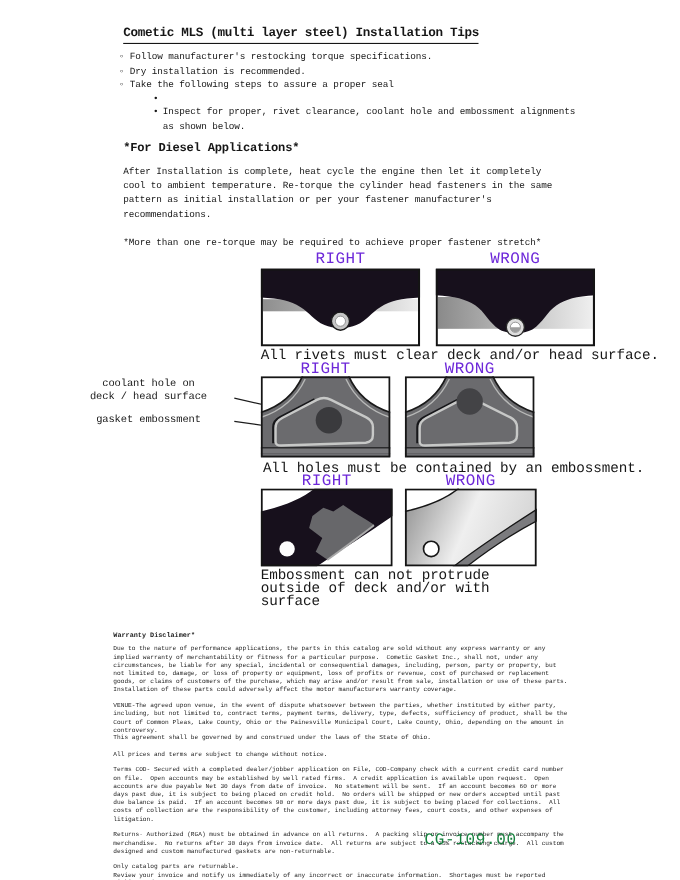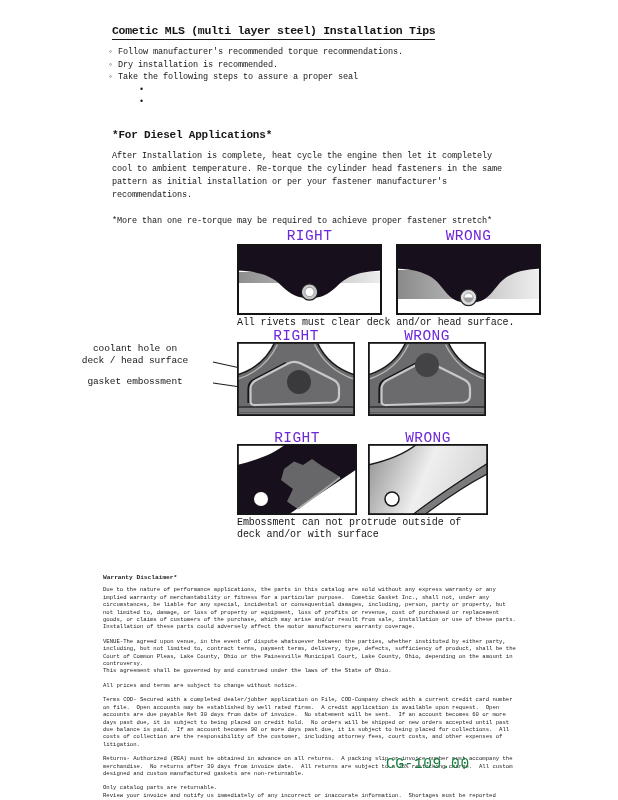--- a/index.html
+++ b/index.html
@@ -19,55 +19,56 @@
   .tip .mk{width:10px;flex:none;}
   .tip.l2{margin-left:31px;}
   .tip.l2 .mk{width:9px;}
   
   .diesel{position:absolute;left:112px;top:129px;width:402px;font-size:8.5px;line-height:12.9px;letter-spacing:-0.1px;}
   .diesel h2{font-size:11px;margin:0 0 8px 0;letter-spacing:-0.2px;}
   .diesel p{margin:0 0 13px 0;}
   
   .dlabel{position:absolute;font-size:14.5px;font-weight:400;letter-spacing:0.4px;text-align:center;color:#6d28d9;}
   .dbox{position:absolute;line-height:0;}
-  .dcap{position:absolute;font-size:10px;letter-spacing:-0.1px;line-height:12px;color:#161616;}
+  .dcap{position:absolute;font-size:13px;letter-spacing:-0.1px;line-height:12px;color:#161616;}
   .ann{position:absolute;font-size:9.5px;line-height:11.5px;text-align:center;letter-spacing:-0.1px;}
   
   .legal{position:absolute;left:103px;top:574px;width:414px;font-size:5.6px;line-height:7.4px;color:#1c1c1c;}
   .legal h3{font-size:6.2px;margin:0 0 5px 0;}
   .legal p{margin:0 0 7px 0;}
   .legal p.tight{margin:0;}
   
   .pcode{position:absolute;left:386px;top:756px;font-size:14.5px;letter-spacing:0.6px;color:#15803d;text-align:right;}
 </style>
 </head>
 <body>
 
 <div class="page">
 
   <div class="title">Cometic MLS (multi layer steel) Installation Tips</div>
 
   <div class="tips">
     <div class="tip l1">
       <span class="mk">◦</span>
-      <span class="pre">Follow manufacturer's recommended torque recommendations.</span>
+      <span class="pre">Follow manufacturer's restocking torque specifications.</span>
     </div>
     <div class="tip l1">
       <span class="mk">◦</span>
       <span class="pre">Dry installation is recommended.</span>
     </div>
     <div class="tip l1">
       <span class="mk">◦</span>
       <span class="pre">Take the following steps to assure a proper seal</span>
     </div>
     <div class="tip l2">
       <span class="mk">•</span>
     </div>
     <div class="tip l2">
       <span class="mk">•</span>
+      <span class="pre">Inspect for proper, rivet clearance, coolant hole and embossment alignments as shown below.</span>
     </div>
   </div>
 
   <div class="diesel">
     <h2>*For Diesel Applications*</h2>
     <p class="pre">After Installation is complete, heat cycle the engine then let it completely cool to ambient temperature. Re-torque the cylinder head fasteners in the same pattern as initial installation or per your fastener manufacturer's recommendations.</p>
     <p class="pre">*More than one re-torque may be required to achieve proper fastener stretch*</p>
   </div>
 
   <div class="dlabel" style="left:237px;top:228px;width:145px;">RIGHT</div>
@@ -161,20 +162,21 @@
       <rect x="0" y="65" width="118" height="9" fill="#78787b"></rect>
       <path d="M0,65 H118" stroke="#2b2b2d" stroke-width="1.4"></path>
       <path d="M0,70.5 H118" stroke="#59595c" stroke-width="0.8"></path>
       <path d="M11.5,61 L11.5,46.5 C11.5,42.5 13.5,39.5 17.5,37.5 L49,21" stroke="#17171a" stroke-width="2.2" fill="none"></path>
       <path d="M13.5,59.5 L13.5,47 C13.5,43 15.5,40 19.5,38 L51,21.5 C55,19.5 60,19.5 64,21.5 L96,37.5 C100,39.5 102,42.5 102,46.5 L102,53.5 C102,57.5 99.5,60 95.5,60.5 L19,63 C15.5,63.2 13.5,62.3 13.5,59.5 Z" stroke="#c7c8c7" stroke-width="2.2" fill="none" stroke-linejoin="round"></path>
       <circle cx="59" cy="23" r="12" fill="#434346"></circle>
       <rect x="0.9" y="0.9" width="116.2" height="72.2" fill="none" stroke="#161616" stroke-width="1.8"></rect>
     </svg>
   </div>
 
+  <div class="dcap" style="left:239px;top:420px;">All holes must be contained by an embossment.</div>
 
   <div class="dlabel" style="left:237px;top:430px;width:120px;">RIGHT</div>
   <div class="dlabel" style="left:368px;top:430px;width:120px;">WRONG</div>
 
   <div class="dbox" style="left:237px;top:444px;">
     <svg width="120" height="71" viewBox="0 0 120 71">
       <rect width="120" height="71" fill="#ffffff"></rect>
       <path d="M0,21 C20,16.5 38,9 49,0 L120,0 L120,25 C97,41 71,57 51,71 L0,71 Z" fill="#17101c"></path>
       <path d="M47,25 L57,17.5 L66,21 L75,15 L85,22 L96,28.5 L103,33 C89,44 73,55.5 60,64.5 L50,57.5 L56,45 L44,36 Z" fill="#67676a"></path>
       <path d="M103,33.5 C89,44.5 73,56 60.5,65" stroke="#a9a9a9" stroke-width="1.8" fill="none"></path>

